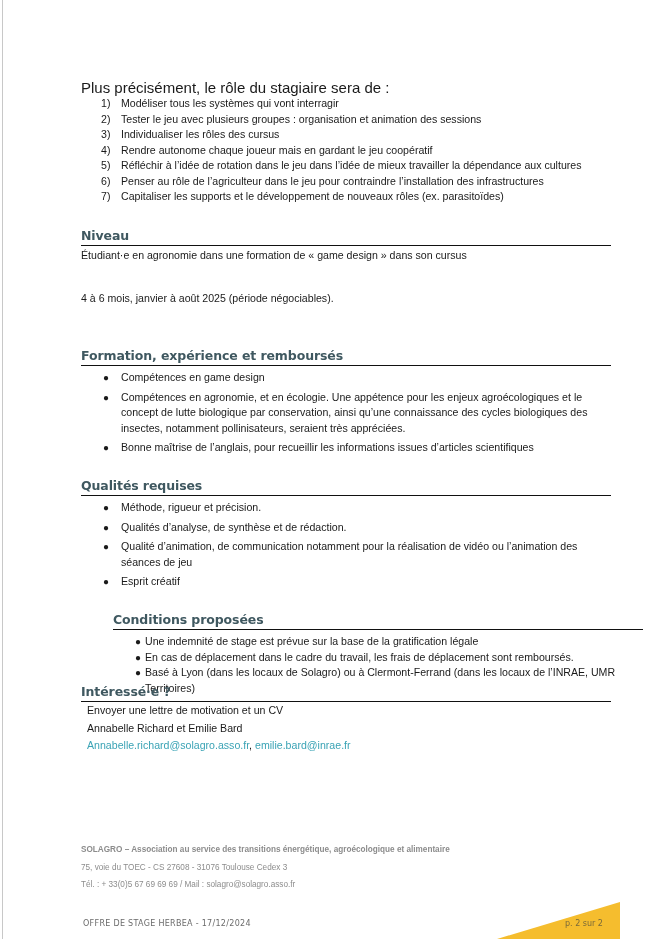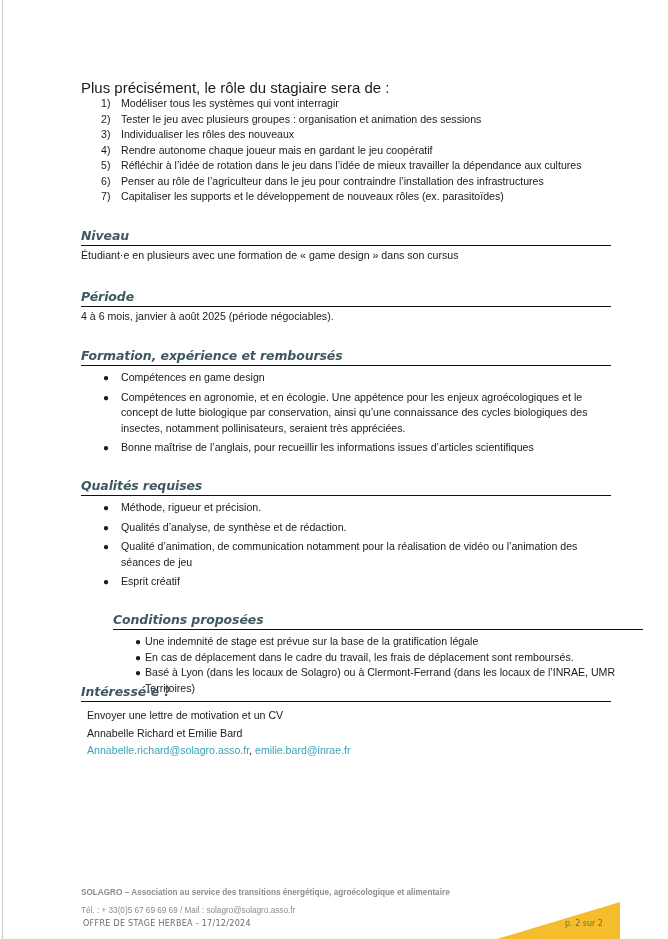--- a/index.html
+++ b/index.html
@@ -59,21 +59,20 @@
       top: 0;
     }
     .section {
       position: absolute;
       left: 0;
       width: 530px;
     }
     .section-heading {
       font-family: "DejaVu Sans", sans-serif;
       font-weight: bold;
-      font-style: italic;
       font-size: 12.5px;
       color: #3f5860;
       margin: 0;
       padding: 0 0 1px 0;
       border-bottom: 1.4px solid #111;
       line-height: 16px;
       letter-spacing: -0.1px;
     }
     .section-text {
       font-size: 10.6px;
@@ -133,21 +132,20 @@
       top: 841px;
       font-size: 8.2px;
       line-height: 17.5px;
       color: #8c8c8c;
     }
     .footer-org div {
       white-space: nowrap;
     }
     .footer-org .org-name {
       font-weight: bold;
-      margin-top: 43px;
     }
     .footer-bar {
       position: absolute;
       left: 0;
       top: 895px;
       width: 668px;
       height: 44px;
     }
     .footer-title {
       position: absolute;
@@ -179,34 +177,33 @@
 
 <div class="page-border"></div>
 
 <div class="content">
 
   <p class="intro">Plus précisément, le rôle du stagiaire sera de :</p>
 
   <ol class="roles">
     <li><span class="num">1)</span><span>Modéliser tous les systèmes qui vont interragir</span></li>
     <li><span class="num">2)</span><span>Tester le jeu avec plusieurs groupes : organisation et animation des sessions</span></li>
-    <li><span class="num">3)</span><span>Individualiser les rôles des nouveaux</span></li>
+    <li><span class="num">3)</span><span>Individualiser les rôles des cursus</span></li>
     <li><span class="num">4)</span><span>Rendre autonome chaque joueur mais en gardant le jeu coopératif</span></li>
     <li><span class="num">5)</span><span>Réfléchir à l’idée de rotation dans le jeu dans l’idée de mieux travailler la dépendance aux cultures</span></li>
     <li><span class="num">6)</span><span>Penser au rôle de l’agriculteur dans le jeu pour contraindre l’installation des infrastructures</span></li>
     <li><span class="num">7)</span><span>Capitaliser les supports et le développement de nouveaux rôles (ex. parasitoïdes)</span></li>
   </ol>
 
   <div class="section" style="top:148px;">
     <h2 class="section-heading">Niveau</h2>
-    <p class="section-text">Étudiant·e en plusieurs avec une formation de « game design » dans son cursus</p>
+    <p class="section-text">Étudiant·e en agronomie dans une formation de « game design » dans son cursus</p>
   </div>
 
   <div class="section" style="top:209px;">
-    <h2 class="section-heading">Période</h2>
     <p class="section-text">4 à 6 mois, janvier à août 2025 (période négociables).</p>
   </div>
 
   <div class="section" style="top:268px;">
     <h2 class="section-heading">Formation, expérience et remboursés</h2>
     <ul class="bullets">
       <li><span class="dot">●</span><span>Compétences en game design</span></li>
       <li><span class="dot">●</span><span>Compétences en agronomie, et en écologie. Une appétence pour les enjeux agroécologiques et le concept de lutte biologique par conservation, ainsi qu’une connaissance des cycles biologiques des insectes, notamment pollinisateurs, seraient très appréciées.</span></li>
       <li><span class="dot">●</span><span>Bonne maîtrise de l’anglais, pour recueillir les informations issues d’articles scientifiques</span></li>
     </ul>
@@ -226,33 +223,34 @@
     <h2 class="section-heading">Conditions proposées</h2>
     <ul class="cond">
       <li><span class="dot">●</span><span>Une indemnité de stage est prévue sur la base de la gratification légale</span></li>
       <li><span class="dot">●</span><span>En cas de déplacement dans le cadre du travail, les frais de déplacement sont remboursés.</span></li>
       <li><span class="dot">●</span><span>Basé à Lyon (dans les locaux de Solagro) ou à Clermont-Ferrand (dans les locaux de l’INRAE, UMR Territoires)</span></li>
     </ul>
   </div>
 
   <div class="section" style="top:604px;">
     <h2 class="section-heading">Intéressé·e ?</h2>
-    <div style="margin-top:5px;">
+    <div style="">
       <p class="contact-line">Envoyer une lettre de motivation et un CV</p>
       <p class="contact-line">Annabelle Richard et Emilie Bard</p>
       <p class="contact-line">
         <a>Annabelle.richard@solagro.asso.fr</a><span class="sep">, </span><a>emilie.bard@inrae.fr</a>
       </p>
     </div>
   </div>
 
 </div>
 
 <div class="footer-org">
   <div class="org-name">SOLAGRO – Association au service des transitions énergétique, agroécologique et alimentaire</div>
+  <div>75, voie du TOEC - CS 27608 - 31076 Toulouse Cedex 3</div>
   <div>Tél. : + 33(0)5 67 69 69 69 / Mail : solagro@solagro.asso.fr</div>
 </div>
 
 <div class="footer-bar">
   <svg class="footer-triangle" width="668" height="44" viewBox="0 0 668 44">
     <polygon points="497,44 620,7 620,44" fill="#f5bd2e"></polygon>
   </svg>
   <div class="footer-title">OFFRE DE STAGE HERBEA - 17/12/2024</div>
   <div class="page-num">p. 2 sur 2</div>
 </div>

